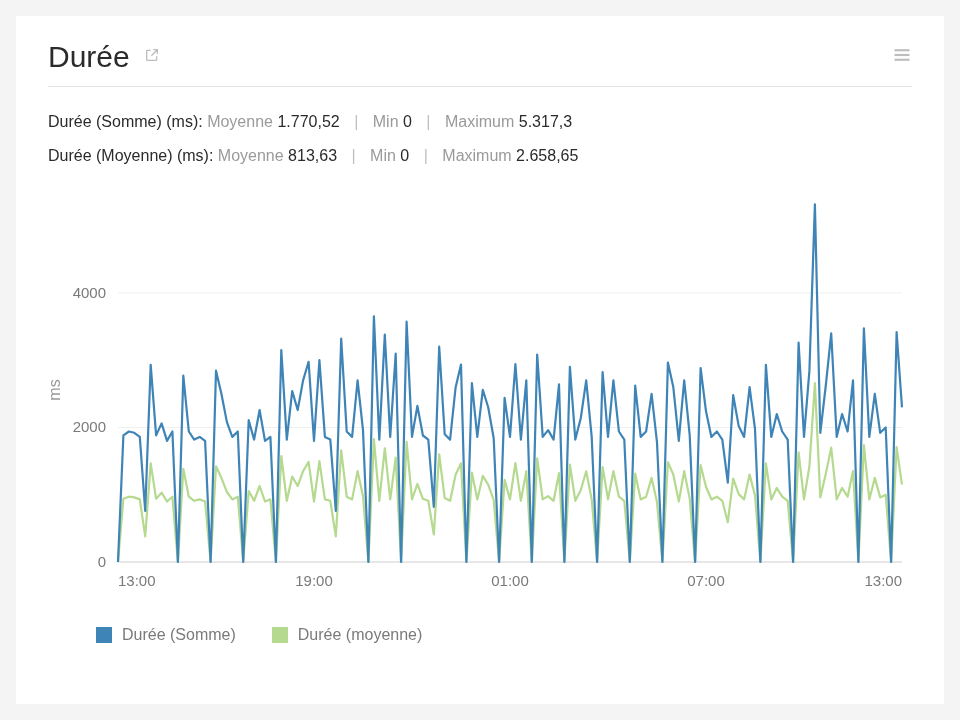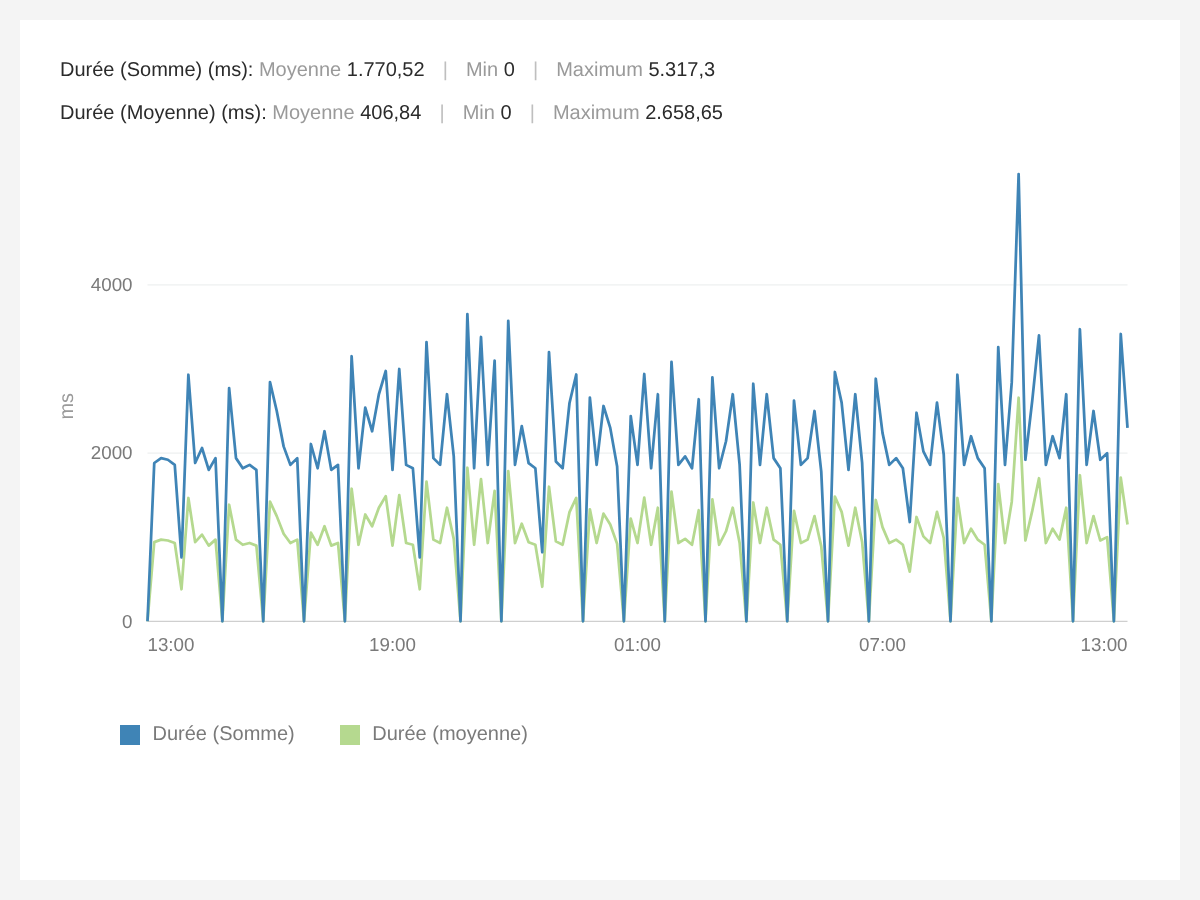--- a/index.html
+++ b/index.html
@@ -10,54 +10,71 @@
   .title-wrap { display: flex; align-items: center; gap: 14px; }
   .title { font-size: 30px; font-weight: 400; color: #2b2b2b; }
   .open-icon svg { width: 16px; height: 16px; stroke: #bdbdbd; fill: none; }
   .menu-icon svg { width: 20px; height: 20px; fill: #bdbdbd; }
   .stats { color: #2b2b2b; font-size: 16px; line-height: 2.1; margin-bottom: 8px; }
   .stats .muted { color: #9a9a9a; }
   .stats .row { white-space: nowrap; }
   .sep { color: #bfbfbf; margin: 0 10px; }
   .chart-area { position: relative; width: 100%; height: 420px; }
   .ylabel { position: absolute; left: -4px; top: 50%; transform: translateY(-50%) rotate(-90deg); transform-origin: center; color: #9a9a9a; font-size: 16px; }
-  .legend { display: flex; gap: 36px; margin-top: 44px; padding-left: 48px; align-items: center; }
+  .legend { display: flex; gap: 36px; margin-top: 26px; padding-left: 48px; align-items: center; }
   .legend-item { display: flex; align-items: center; gap: 10px; color: #7a7a7a; font-size: 16px; }
   .swatch { width: 16px; height: 16px; display: inline-block; }
   .swatch.blue { background: #3f84b6; }
   .swatch.green { background: #b5d98f; }
   svg.plot { display: block; }
   .tick-label { font-size: 15px; fill: #7a7a7a; }
   .y-tick-label { font-size: 15px; fill: #7a7a7a; text-anchor: end; }
   .gridline { stroke: #eef0f0; stroke-width: 1; }
   .axisline { stroke: #cfcfcf; stroke-width: 1; }
 </style>
 </head>
 <body>
 
 <div class="frame">
   <div class="card">
 
+    <div class="header">
+      <div class="title-wrap">
+        <span class="title">Durée</span>
+        <span class="open-icon">
+          <svg viewBox="0 0 24 24">
+              <path d="M14 4h6v6M20 4l-9 9M19 14v5a1 1 0 0 1-1 1H5a1 1 0 0 1-1-1V6a1 1 0 0 1 1-1h5" stroke-width="2"></path>
+            </svg>
+        </span>
+      </div>
+      <span class="menu-icon">
+        <svg viewBox="0 0 24 24">
+            <rect x="3" y="5" width="18" height="2.6"></rect>
+            <rect x="3" y="10.7" width="18" height="2.6"></rect>
+            <rect x="3" y="16.4" width="18" height="2.6"></rect>
+          </svg>
+      </span>
+    </div>
 
     <div class="stats">
       <div class="row">
         <span>Durée (Somme) (ms)</span><span>: </span>
         <span class="muted">Moyenne</span>
         <span> </span><span>1.770,52</span>
         <span class="sep">|</span>
         <span class="muted">Min</span>
         <span> </span><span>0</span>
         <span class="sep">|</span>
         <span class="muted">Maximum</span>
         <span> </span><span>5.317,3</span>
       </div>
       <div class="row">
         <span>Durée (Moyenne) (ms)</span><span>: </span>
         <span class="muted">Moyenne</span>
-        <span> </span><span>406,84</span>
+        <span> </span><span>813,63</span>
         <span class="sep">|</span>
         <span class="muted">Min</span>
         <span> </span><span>0</span>
         <span class="sep">|</span>
         <span class="muted">Maximum</span>
         <span> </span><span>2.658,65</span>
       </div>
     </div>
 
     <div class="chart-area">

